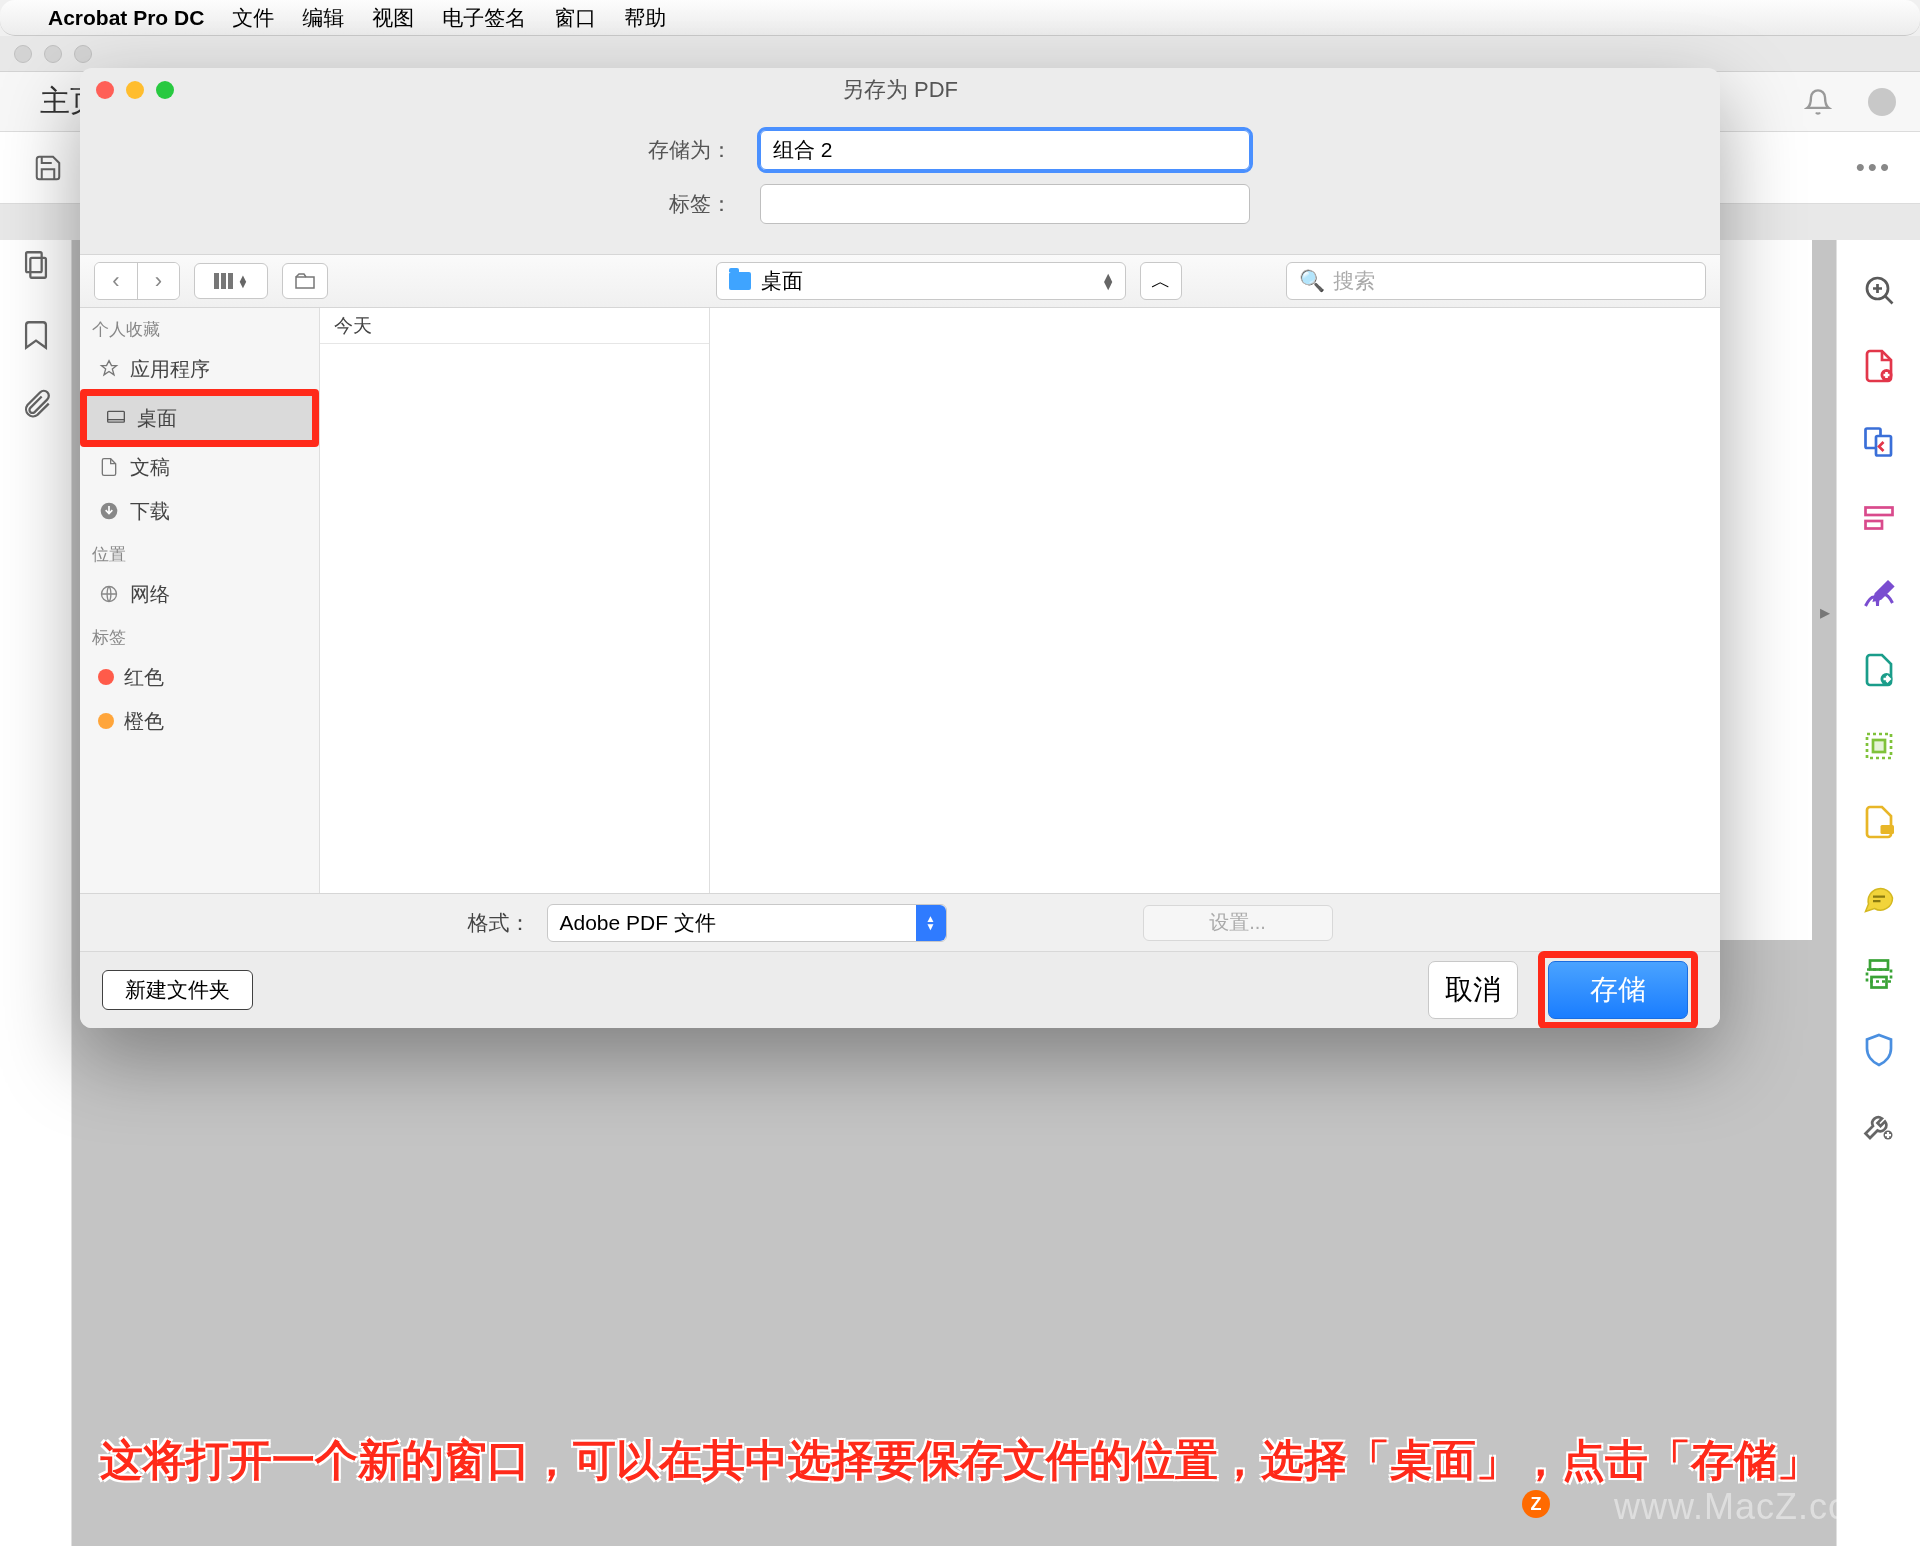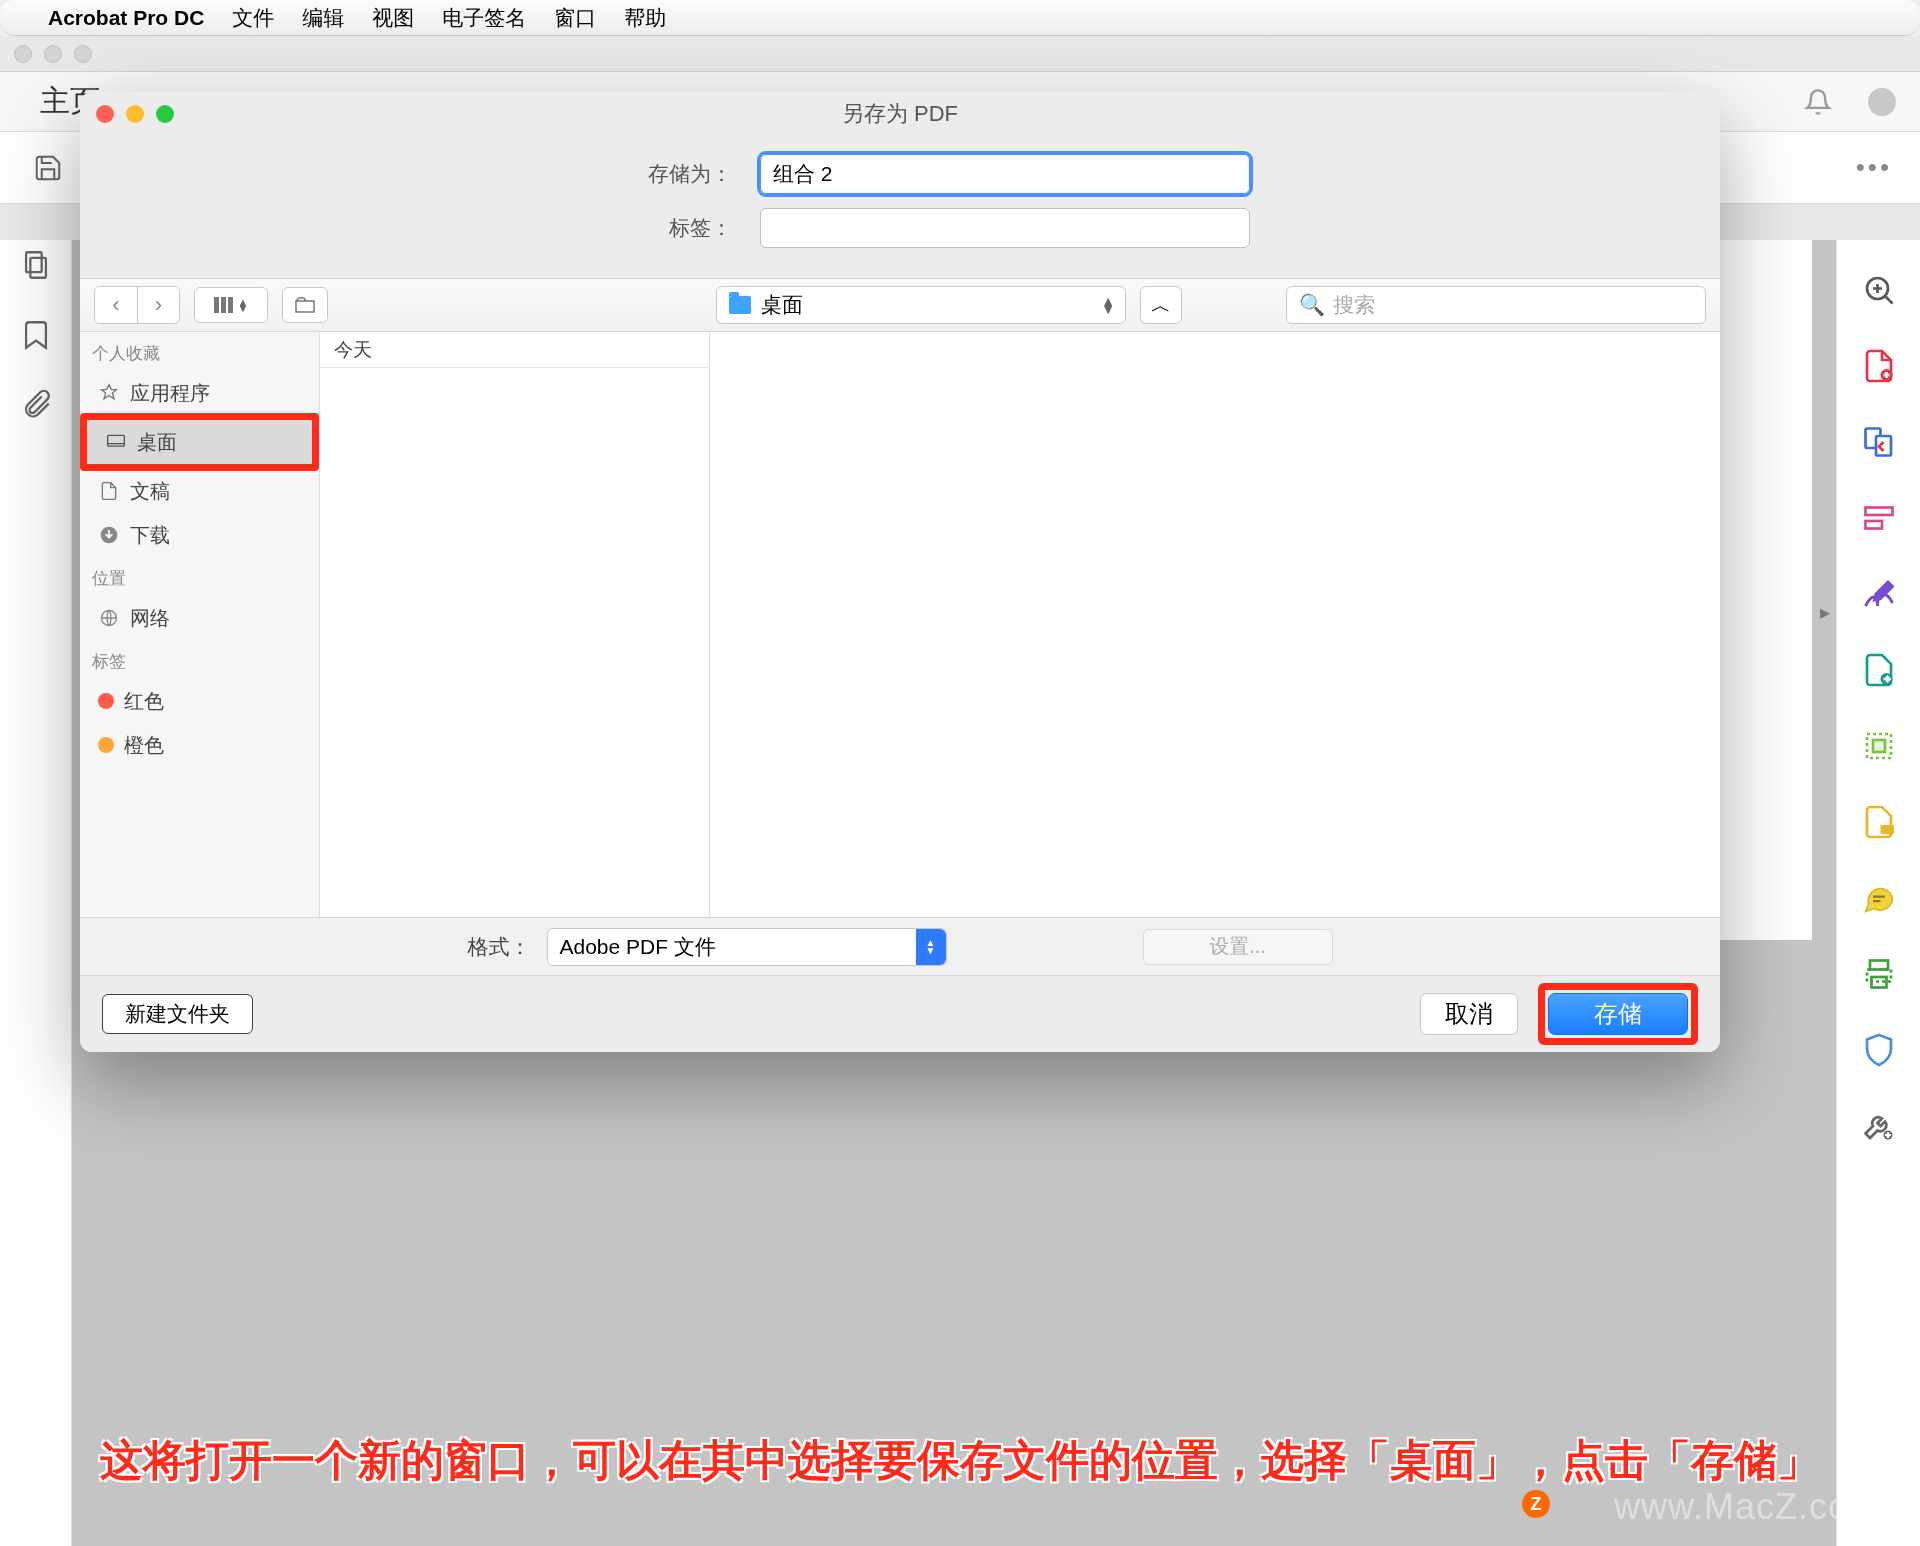--- a/index.html
+++ b/index.html
@@ -34,21 +34,21 @@
 
 .right-strip{ position:absolute; right:0; top:204px; width:84px; bottom:0; background:#fff; border-left:1px solid #e0e0e0; display:flex; flex-direction:column; align-items:center; gap:40px; padding-top:32px;}
 .right-strip .icon{ width:36px; height:36px;}
 
 
 .doc-area{ position:absolute; left:72px; right:84px; top:204px; bottom:0; background:#c4c4c4;}
 .doc-page{ position:absolute; left:44px; right:24px; top:0; height:700px; background:#fff; display:flex; align-items:flex-end; justify-content:center;}
 .collapse-handle{ position:absolute; right:6px; top:360px; color:#777; font-size:20px;}
 
 
-.save-dialog{ position:absolute; left:80px; top:68px; width:1640px; height:960px; background:#ececec; border-radius:12px; box-shadow:0 30px 80px rgba(0,0,0,.35); display:flex; flex-direction:column; overflow:hidden;margin-top:24px;}
+.save-dialog{ position:absolute; left:80px; top:68px; width:1640px; height:960px; background:#ececec; border-radius:12px; box-shadow:0 30px 80px rgba(0,0,0,.35); display:flex; flex-direction:column; overflow:hidden;}
 .sd-titlebar{ height:44px; display:flex; align-items:center; position:relative;}
 .sd-traffic{ display:flex; gap:12px; padding-left:16px;}
 .sd-dot{ width:18px; height:18px; border-radius:50%;}
 .sd-dot.r{background:#ff5f57;} .sd-dot.y{background:#ffbd2e;} .sd-dot.g{background:#28c940;}
 .sd-title{ position:absolute; left:0; right:0; text-align:center; font-size:22px; color:#555;}
 
 .sd-form{ padding:18px 0 16px; }
 .sd-row{ display:flex; align-items:center; margin-bottom:14px;}
 .sd-label{ width:680px; text-align:right; font-size:21px; color:#555; padding-right:28px;}
 .sd-input{ width:490px; height:40px; border:1px solid #bfbfbf; border-radius:6px; padding:0 12px; font-size:21px; background:#fff;}
@@ -87,21 +87,21 @@
 
 .sd-format{ height:58px; display:flex; align-items:center; justify-content:center; gap:16px; background:#f0f0f0; border-bottom:1px solid #d8d8d8;}
 .fmt-label{ font-size:21px; color:#444;}
 .fmt-select{ width:400px; height:38px; border:1px solid #c8c8c8; border-radius:6px; background:#fff; display:flex; align-items:center; padding:0 12px; font-size:21px; position:relative;}
 .fmt-chev{ position:absolute; right:0; top:0; bottom:0; width:30px; background:#2f7bff; border-radius:0 6px 6px 0; display:flex; flex-direction:column; align-items:center; justify-content:center; color:#fff; font-size:10px; line-height:8px;}
 .settings-btn{ width:190px; height:36px; border:1px solid #d8d8d8; border-radius:6px; background:#f6f6f6; color:#aaa; font-size:20px; margin-left:180px; text-align:center; display:flex; align-items:center; justify-content:center;}
 
 .sd-footer{ height:76px; display:flex; align-items:center; padding:0 22px; background:#ececec;}
 .newfolder{ height:40px; padding:0 22px; border:1px solid #404040; border-radius:6px; background:#fff; font-size:21px;}
 .footer-right{ margin-left:auto; display:flex; gap:20px; align-items:center;}
-.btn{ height:42px; padding:0 24px; border-radius:7px; font-size:24px; display:flex; align-items:center; justify-content:center;}
+.btn{ height:58px; padding:0 16px; border-radius:7px; font-size:28px; display:flex; align-items:center; justify-content:center;}
 .btn-cancel{ background:#fff; border:1px solid #c8c8c8;}
 .btn-save{ background:linear-gradient(#4aa3ff,#1a7dff); color:#fff; border:1px solid #1a6de0; min-width:140px;}
 .save-highlight{ border:7px solid #ff2a1a; border-radius:6px; padding:3px;}
 
 
 .overlay-text{ position:absolute; bottom:56px; left:0; right:0; text-align:center; font-size:43px; font-weight:700; color:#ff2a1a; text-shadow:0 0 3px #fff, 2px 2px 0 #fff, -2px -2px 0 #fff, 2px -2px 0 #fff, -2px 2px 0 #fff;}
 .watermark{ position:absolute; bottom:18px; right:40px; font-size:36px; color:rgba(255,255,255,.45); letter-spacing:1px;}
 .z-badge{ position:absolute; bottom:28px; right:370px; width:28px; height:28px; border-radius:50%; background:#ff6a00; color:#fff; font-size:18px; font-weight:700; display:flex; align-items:center; justify-content:center;}
 
 .ellipsis-btn{ font-size:26px; color:#888; letter-spacing:3px;}

